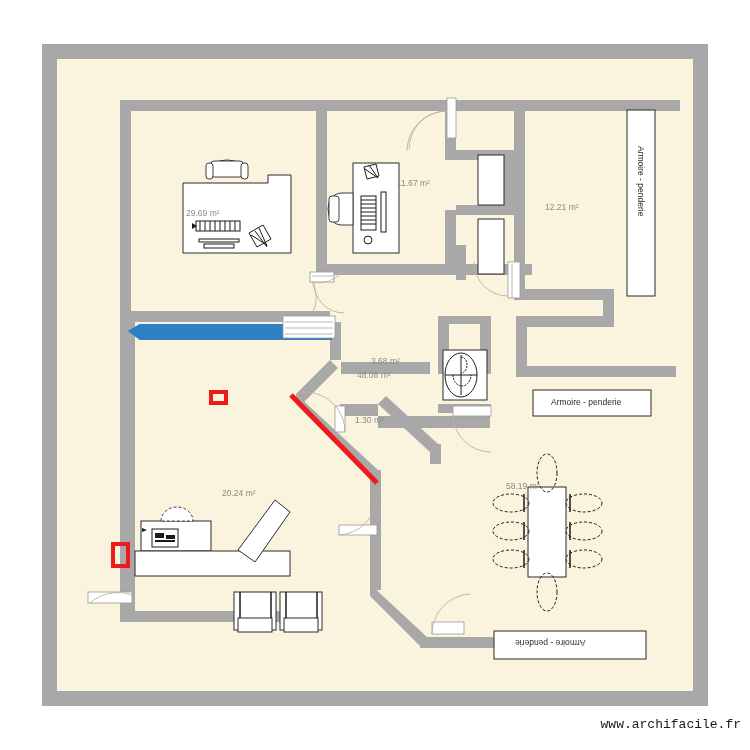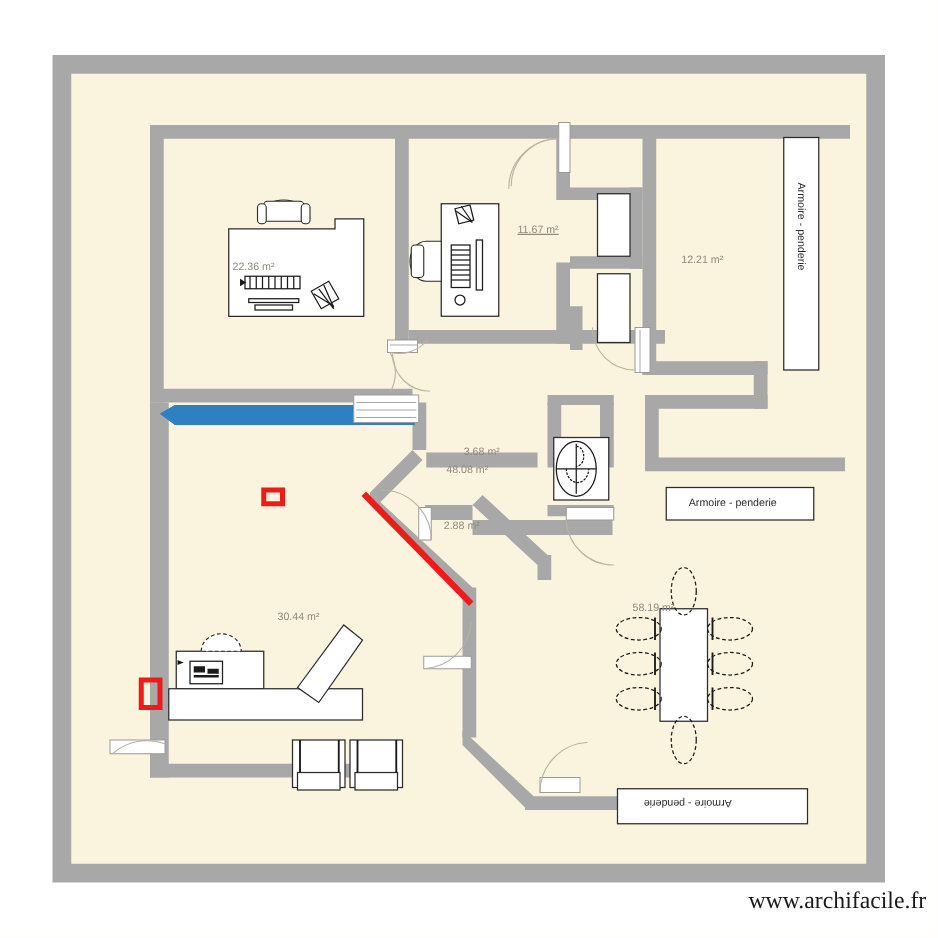--- a/index.html
+++ b/index.html
@@ -1,22 +1,22 @@
 <!DOCTYPE html>
 <html><head>
 <meta charset="utf-8">
 <title>Plan d'etage - ArchiFacile</title>
 <style>
   html,body{margin:0;padding:0;background:#ffffff;}
   body{width:750px;height:750px;overflow:hidden;
        font-family:"Liberation Sans","DejaVu Sans",sans-serif;}
   #app{position:relative;width:750px;height:750px;background:#ffffff;}
   #plan-svg{position:absolute;left:0;top:0;width:750px;height:750px;display:block;}
-  .credit{position:absolute;right:9px;bottom:18px;font-size:19px;color:#1a1a1a;
-          font-family:Liberation Serif, serif;letter-spacing:0px;}
+  .credit{position:absolute;right:9px;bottom:18px;font-size:13px;color:#1a1a1a;
+          font-family:Liberation Mono, monospace;letter-spacing:0px;}
   .area-label{position:absolute;font-size:8.5px;color:#8f8a7e;white-space:nowrap;
               font-family:"Liberation Sans","DejaVu Sans",sans-serif;pointer-events:none;}
   .furn-label{position:absolute;font-size:8.5px;color:#2a2a2a;white-space:nowrap;
               font-family:"Liberation Sans","DejaVu Sans",sans-serif;}
   .rot90{transform:rotate(90deg);transform-origin:left top;}
   .rot180{transform:rotate(180deg);}
   .tiny{font-size:5px;color:#333;}
 </style>
 </head>
 <body>
@@ -241,27 +241,27 @@
         <line x1="570" y1="550" x2="570" y2="568" stroke="#1b1b1b" stroke-width="1.5"></line>
       </g>
     </g>
 
     <g>
       <rect x="211" y="392" width="15" height="11" fill="none" stroke="#ef1b1b" stroke-width="4"></rect>
       <rect x="113" y="544" width="15" height="22" fill="none" stroke="#ef1b1b" stroke-width="4"></rect>
     </g>
   </svg>
 
-  <div class="area-label" style="left:186px;top:208px;">22.36 m²</div>
-  <div class="area-label" style="left:414px;top:178px;text-decoration:underline;">11.67 m²</div>
+  <div class="area-label" style="left:186px;top:208px;">29.69 m²</div>
+  <div class="area-label" style="left:397px;top:178px;">11.67 m²</div>
   <div class="area-label" style="left:545px;top:202px;">12.21 m²</div>
   <div class="area-label" style="left:371px;top:356px;">3.68 m²</div>
   <div class="area-label" style="left:357px;top:370px;text-align:center;">48.08 m²</div>
-  <div class="area-label" style="left:355px;top:415px;">2.88 m²</div>
-  <div class="area-label" style="left:222px;top:488px;">30.44 m²</div>
+  <div class="area-label" style="left:355px;top:415px;">1.30 m²</div>
+  <div class="area-label" style="left:222px;top:488px;">20.24 m²</div>
   <div class="area-label" style="left:506px;top:481px;">58.19 m²</div>
 
   <div class="furn-label rot90" style="left:646px;top:146px;">Armoire - penderie</div>
   <div class="furn-label" style="left:551px;top:397px;">Armoire - penderie</div>
   <div class="furn-label rot180" style="left:515px;top:638px;">Armoire - penderie</div>
 
   <div class="furn-label tiny rot90" style="left:494px;top:162px;"></div>
   <div class="furn-label tiny rot90" style="left:494px;top:226px;"></div>
 
   <div class="credit">www.archifacile.fr</div>

